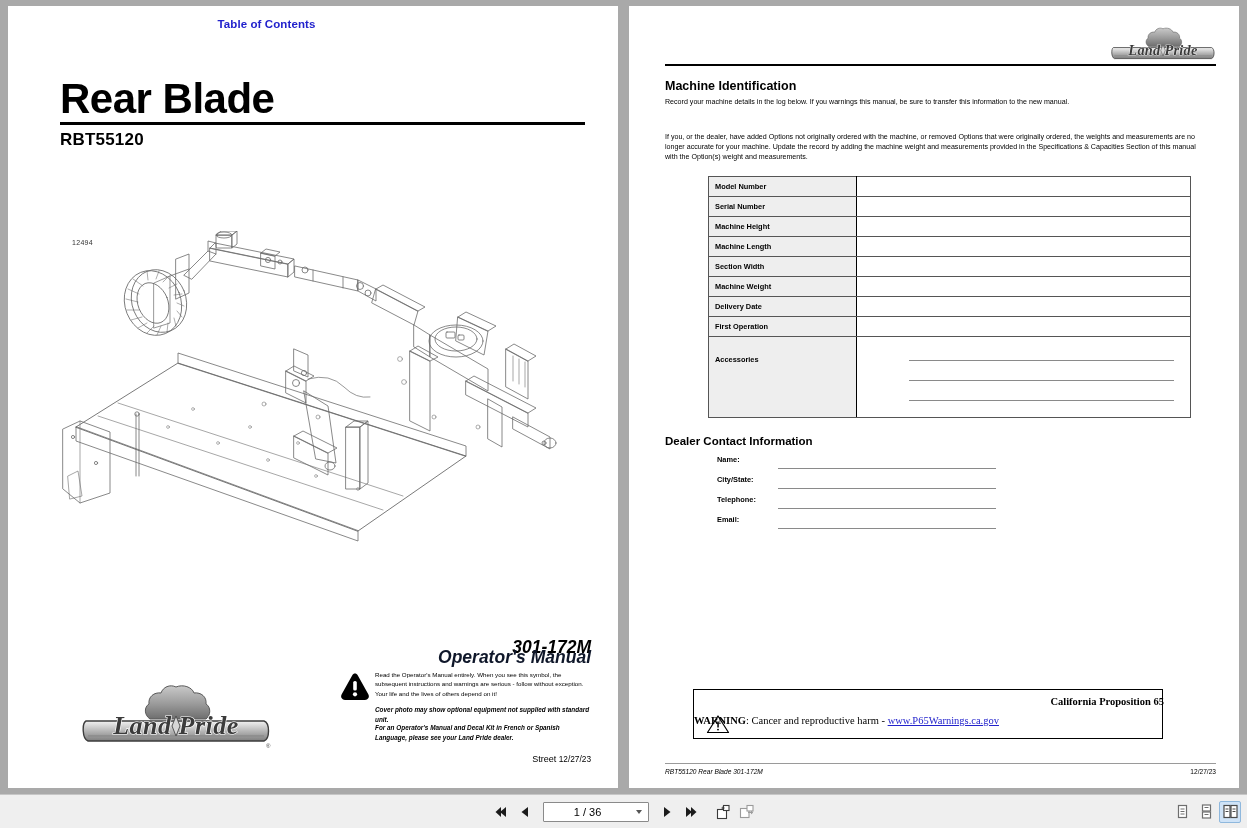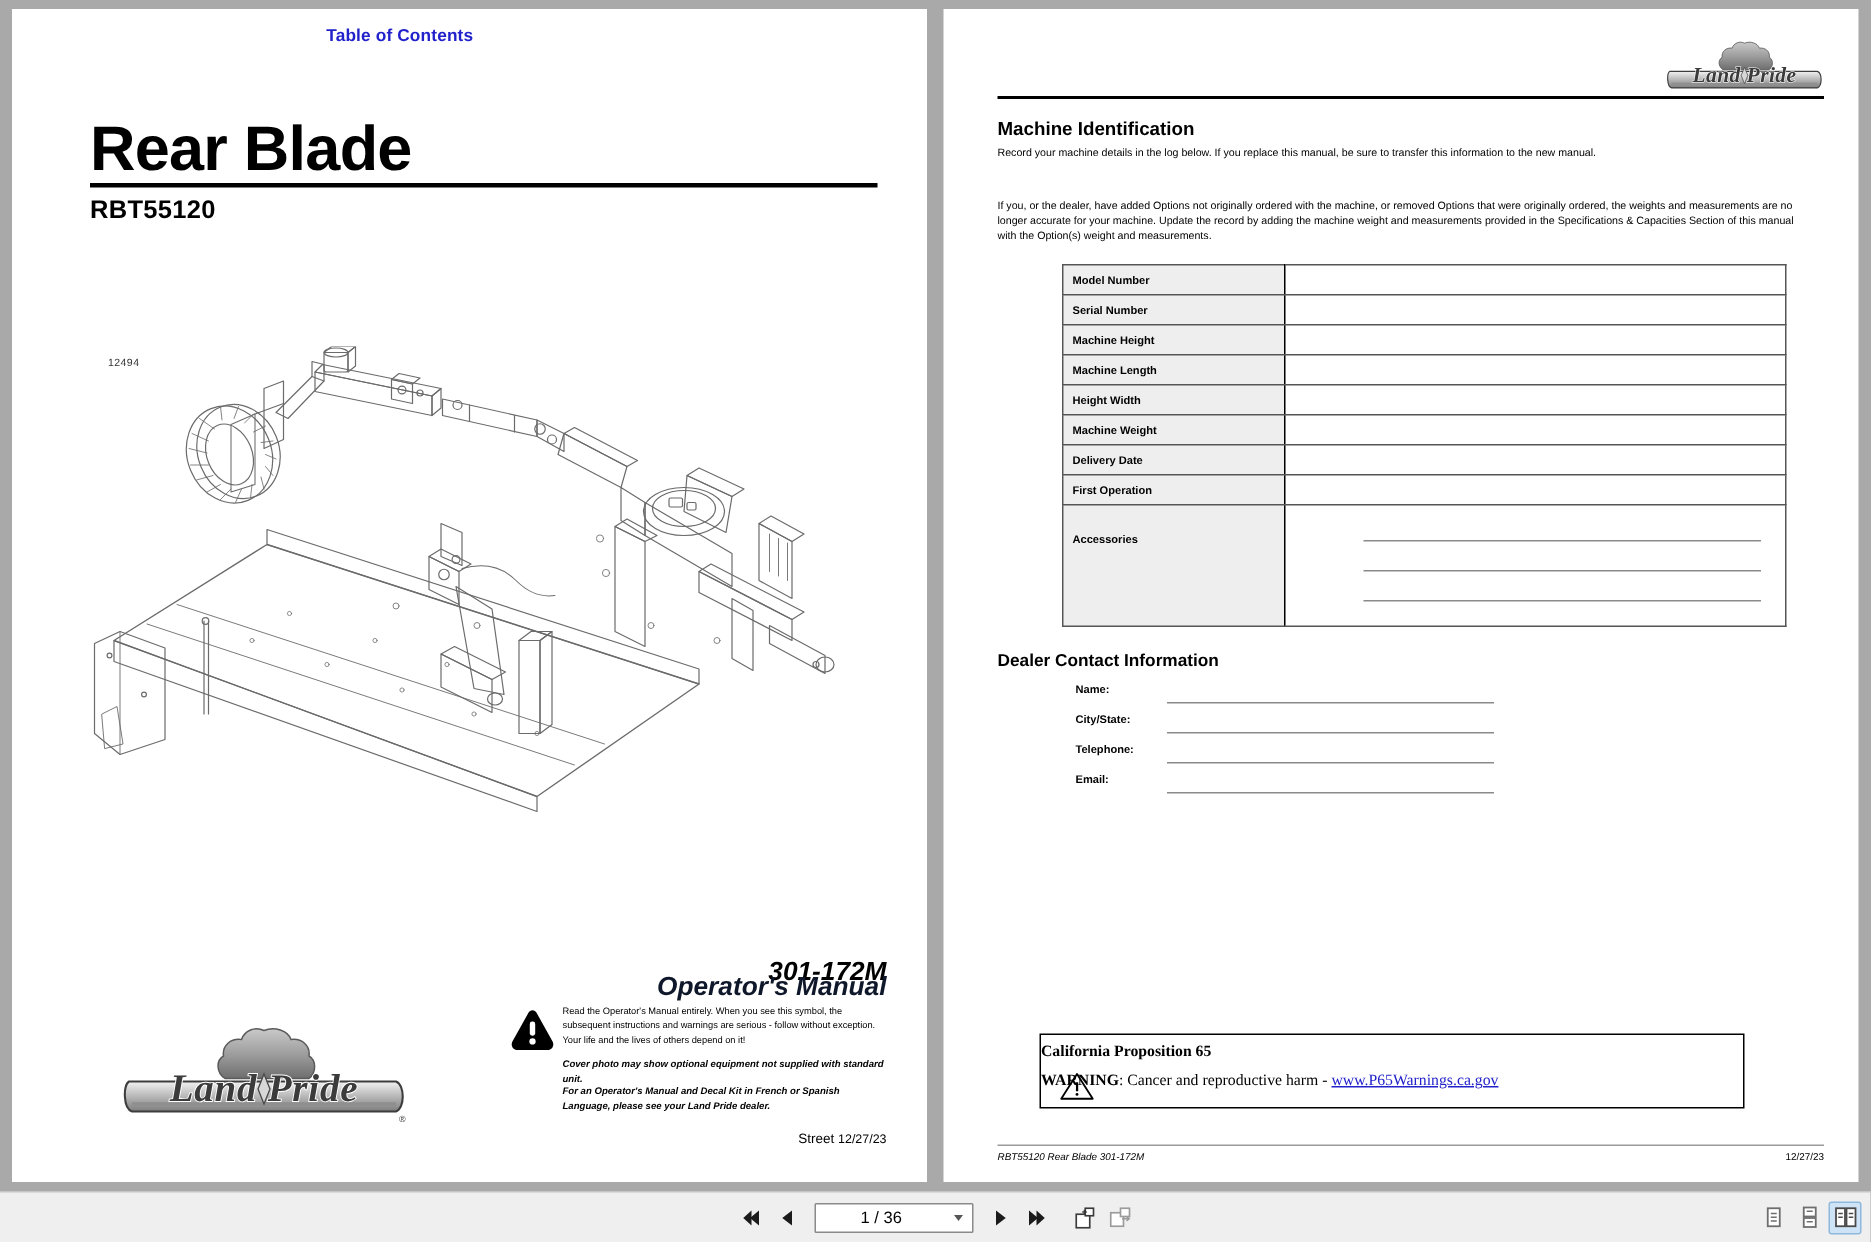--- a/index.html
+++ b/index.html
@@ -190,21 +190,21 @@
 
   
   .prop65 {
     position: absolute; left: 64px; top: 683px;
     width: 470px; height: 50px;
     border: 1.3px solid #000;
     background: #fff;
   }
   .prop65-title {
     position: absolute; left: 0; top: 6px; width: 470px;
-    text-align: left;
+    text-align: right;
     font-family: "Liberation Serif", serif;
     font-size: 10.5px; font-weight: bold; color: #000;
   }
   .prop65-line {
     position: absolute; left: 0; top: 25px; width: 470px;
     text-align: left;
     font-family: "Liberation Serif", serif;
     font-size: 10.5px; color: #000;
   }
   .prop65-line b { font-weight: bold; }
@@ -517,21 +517,21 @@
           <path d="M8 52 L184 52" stroke="#8f8f8f" stroke-width="2.2" fill="none"></path>
           <text x="96" y="50" text-anchor="middle" font-family="Liberation Serif, serif" font-size="26" font-weight="bold" font-style="italic" fill="#3b3b3b" stroke="#ffffff" stroke-width="1.2" paint-order="stroke" letter-spacing="0.5">Land Pride</text>
           <path d="M96 32 L100 42 L96 52 L92 42 Z" fill="#d7d7d7" stroke="#4a4a4a" stroke-width="0.9"></path>
         </svg>
       </div>
 
       <div class="hdr-rule"></div>
 
       <div class="sec-title">Machine Identification</div>
 
-      <div class="para" id="para-1">Record your machine details in the log below. If you replace this manual, be sure to transfer this information to the new manual.</div>
+      <div class="para" id="para-1">Record your machine details in the log below. If you warnings this manual, be sure to transfer this information to the new manual.</div>
       <div class="para" id="para-2">If you, or the dealer, have added Options not originally ordered with the machine, or removed Options that were originally ordered, the weights and measurements are no longer accurate for your machine. Update the record by adding the machine weight and measurements provided in the Specifications &amp; Capacities Section of this manual with the Option(s) weight and measurements.</div>
 
       <table class="mid-table">
         <tbody>
           <tr>
             <td class="lbl">Model Number</td>
             <td class="val"></td>
           </tr>
           <tr>
             <td class="lbl">Serial Number</td>
@@ -539,21 +539,21 @@
           </tr>
           <tr>
             <td class="lbl">Machine Height</td>
             <td class="val"></td>
           </tr>
           <tr>
             <td class="lbl">Machine Length</td>
             <td class="val"></td>
           </tr>
           <tr>
-            <td class="lbl">Height Width</td>
+            <td class="lbl">Section Width</td>
             <td class="val"></td>
           </tr>
           <tr>
             <td class="lbl">Machine Weight</td>
             <td class="val"></td>
           </tr>
           <tr>
             <td class="lbl">Delivery Date</td>
             <td class="val"></td>
           </tr>

